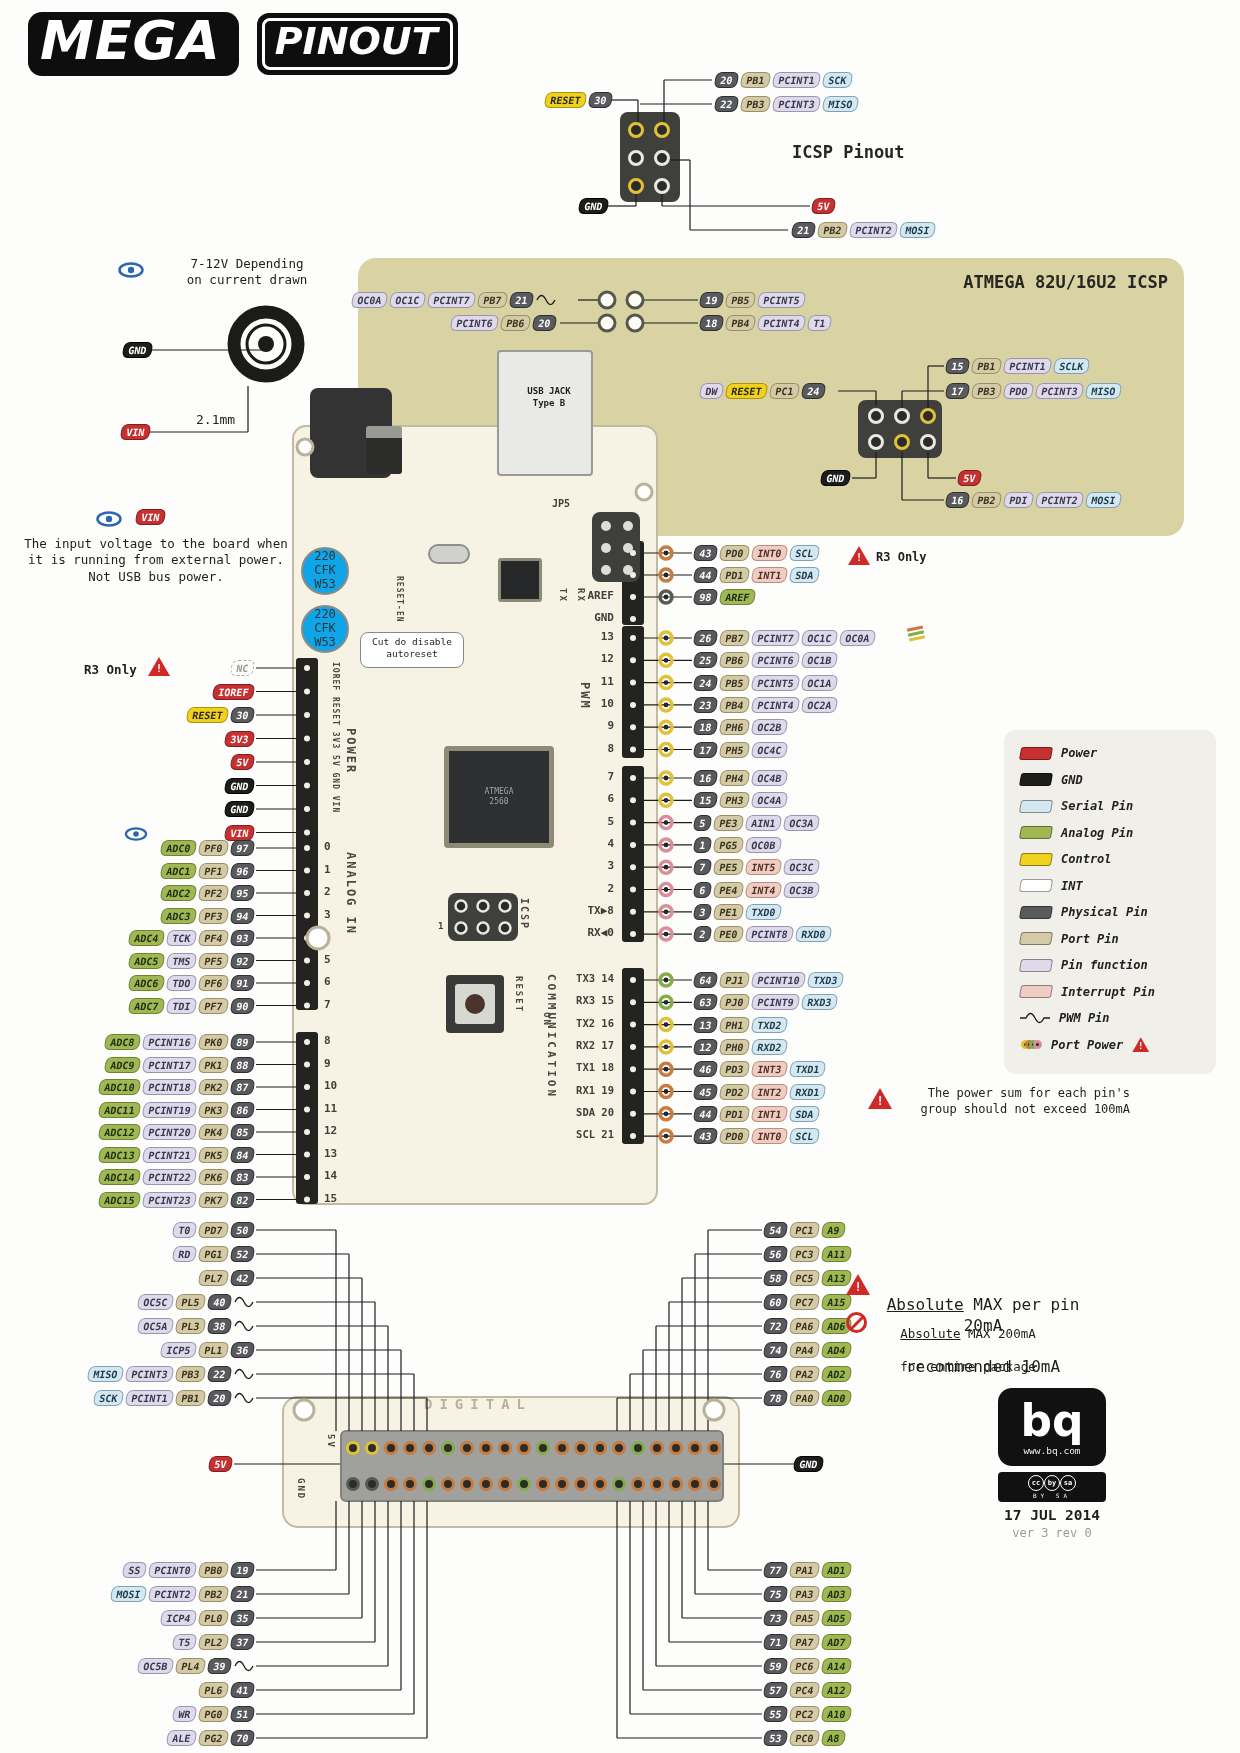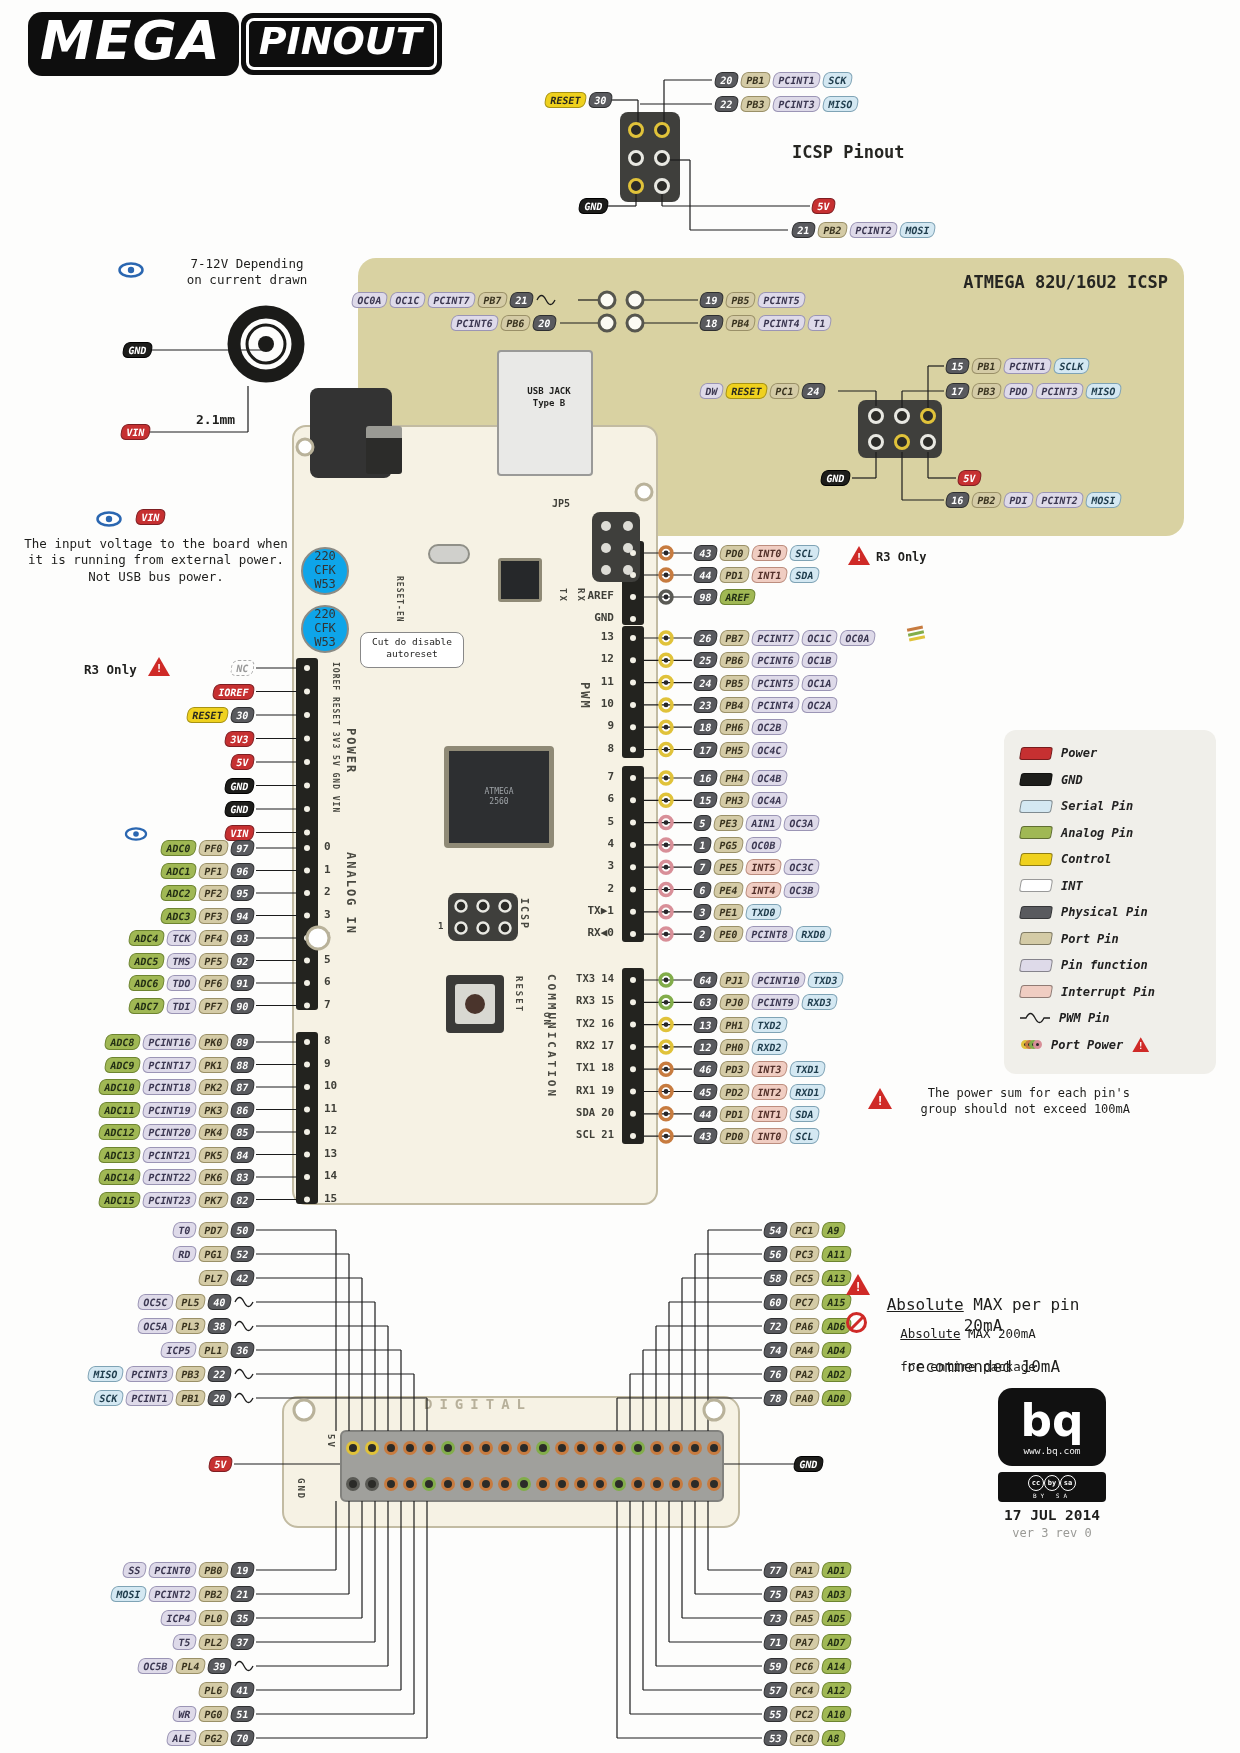--- a/index.html
+++ b/index.html
@@ -122,39 +122,39 @@
   <div class="vlabel" style="left:558px;top:974px;font-size:11px;letter-spacing:3px">COMMUNICATION</div>
   <div class="vlabel" style="left:404px;top:576px;font-size:8px;letter-spacing:1px">RESET-EN</div>
   <div class="vlabel" style="left:530px;top:898px;font-size:10px">ICSP</div>
   <div class="vlabel" style="left:524px;top:976px;font-size:9px">RESET</div>
   <div class="vlabel" style="left:552px;top:1012px;font-size:9px">ON</div>
   <div class="vlabel" style="left:568px;top:588px;font-size:9px">TX</div>
   <div class="vlabel" style="left:586px;top:588px;font-size:9px">RX</div>
   <div class="vlabel" style="left:336px;top:1434px;font-size:9px">5V</div>
   <div class="vlabel" style="left:306px;top:1478px;font-size:9px">GND</div>
 
-  <div class="abs" style="left:28px;top:12px;display:flex;align-items:center;gap:2px;z-index:6">
+  <div class="abs" style="left:28px;top:12px;display:flex;align-items:center;gap:18px;z-index:6">
     <div class="logo-mega">MEGA</div>
     <div class="logo-pinout-outer">
       <div class="logo-pinout-inner">PINOUT</div>
     </div>
   </div>
 
   <svg class="abs" style="left:118px;top:262px;z-index:6" width="26" height="16" viewBox="0 0 26 16">
       <ellipse cx="13" cy="8" rx="11.5" ry="6.5" fill="#fff" stroke="#2b67b1" stroke-width="2.5"></ellipse>
       <circle cx="13" cy="8" r="3.2" fill="#2b67b1"></circle>
     </svg>
   <div class="note" style="left:152px;top:256px;width:190px;text-align:center;font-size:12.5px">7-12V Depending
 on current drawn</div>
   <svg class="abs" style="left:226px;top:304px;z-index:3" width="80" height="80" viewBox="0 0 80 80">
     <circle cx="40" cy="40" r="32" fill="none" stroke="#1b1b19" stroke-width="13"></circle>
     <circle cx="40" cy="40" r="19" fill="none" stroke="#1b1b19" stroke-width="3"></circle>
     <circle cx="40" cy="40" r="8" fill="#1b1b19"></circle>
   </svg>
-  <div class="note" style="left:196px;top:412px;font-size:13px;font-weight:bold">2.1mm</div>
+  <div class="note" style="left:196px;top:412px;font-size:13px;font-weight:normal">2.1mm</div>
   <svg class="abs" style="left:96px;top:511px;z-index:6" width="26" height="16" viewBox="0 0 26 16">
       <ellipse cx="13" cy="8" rx="11.5" ry="6.5" fill="#fff" stroke="#2b67b1" stroke-width="2.5"></ellipse>
       <circle cx="13" cy="8" r="3.2" fill="#2b67b1"></circle>
     </svg>
   <div class="note" style="left:8px;top:536px;width:296px;text-align:center;font-size:12.5px">The input voltage to the board when
 it is running from external power.
 Not USB bus power.</div>
 
   <div class="note" style="left:84px;top:662px;font-size:12.5px;font-weight:bold">R3 Only</div>
   <div class="warn" style="left:148px;top:657px;width:22px;height:19px;font-size:11px;padding-bottom:2px">!</div>
@@ -1135,21 +1135,21 @@
       <div class="silk" style="right: 626px; top: 674.6px;">11</div>
       <div class="silk" style="right: 626px; top: 696.9px;">10</div>
       <div class="silk" style="right: 626px; top: 719.2px;">9</div>
       <div class="silk" style="right: 626px; top: 741.5px;">8</div>
       <div class="silk" style="right: 626px; top: 770px;">7</div>
       <div class="silk" style="right: 626px; top: 792.3px;">6</div>
       <div class="silk" style="right: 626px; top: 814.6px;">5</div>
       <div class="silk" style="right: 626px; top: 836.9px;">4</div>
       <div class="silk" style="right: 626px; top: 859.2px;">3</div>
       <div class="silk" style="right: 626px; top: 881.5px;">2</div>
-      <div class="silk" style="right: 626px; top: 903.8px;">TX▶1</div>
+      <div class="silk" style="right: 626px; top: 903.8px;">TX▶8</div>
       <div class="silk" style="right: 626px; top: 926.1px;">RX◀0</div>
       <div class="silk" style="right: 626px; top: 972px; font-size: 10.5px;">TX3 14</div>
       <div class="silk" style="right: 626px; top: 994.3px; font-size: 10.5px;">RX3 15</div>
       <div class="silk" style="right: 626px; top: 1016.6px; font-size: 10.5px;">TX2 16</div>
       <div class="silk" style="right: 626px; top: 1038.9px; font-size: 10.5px;">RX2 17</div>
       <div class="silk" style="right: 626px; top: 1061.2px; font-size: 10.5px;">TX1 18</div>
       <div class="silk" style="right: 626px; top: 1083.5px; font-size: 10.5px;">RX1 19</div>
       <div class="silk" style="right: 626px; top: 1105.8px; font-size: 10.5px;">SDA 20</div>
       <div class="silk" style="right: 626px; top: 1128.1px; font-size: 10.5px;">SCL 21</div>
       <div class="silk" style="left: 324px; top: 840px;">0</div>

